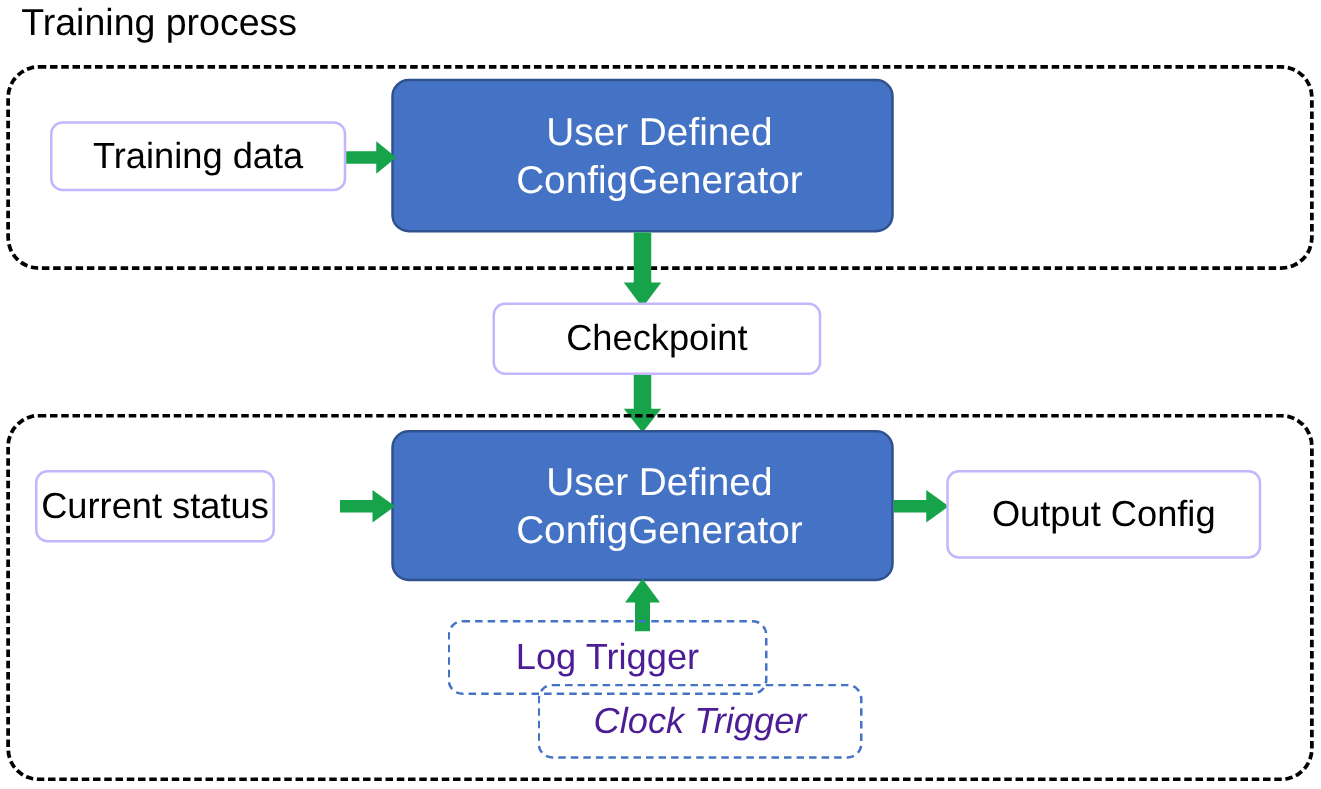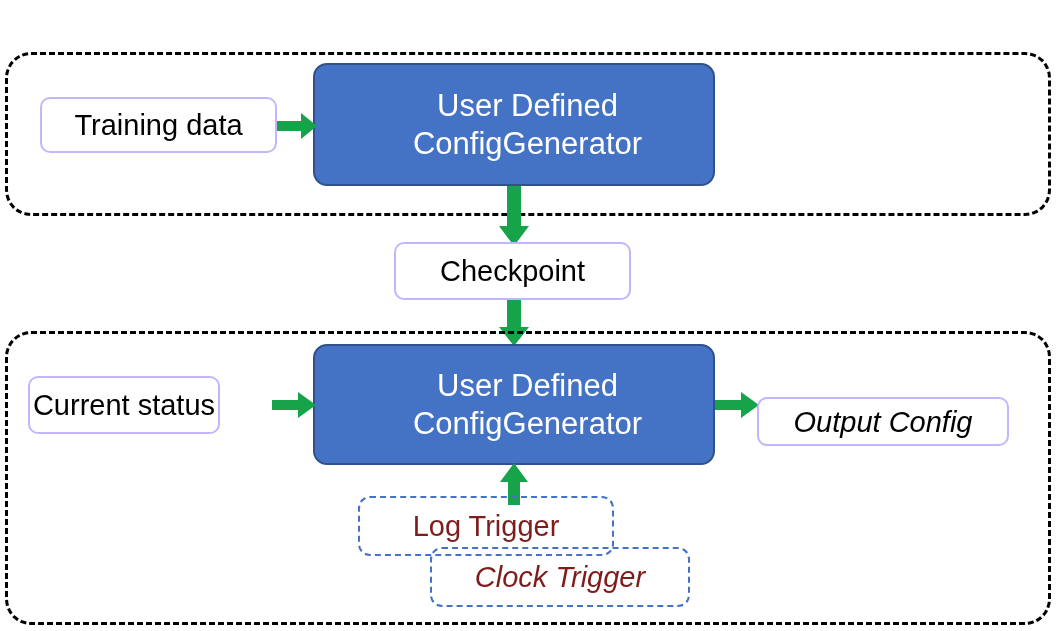--- a/index.html
+++ b/index.html
@@ -77,58 +77,59 @@
   
   .trigger-box {
     position: absolute;
     box-sizing: border-box;
     background: transparent;
     border: 2px dashed #4472C4;
     border-radius: 12px;
     display: flex;
     align-items: center;
     justify-content: center;
-    color: #7f1d1d;
+    color: #4c1d95;
     font-size: 29px;
     line-height: 32px;
     white-space: nowrap;
     font-family: "Liberation Sans", sans-serif;
   }
 
   
   .arrow-svg {
     position: absolute;
     overflow: visible;
     pointer-events: none;
   }
 </style>
 </head>
 <body>
 
 <div id="canvas">
 
+  <div class="group-label" style="left:17px; top:2px;">Training process</div>
 
   <div class="process-container" style="left:5px; top:52px; width:1046px; height:164px;"></div>
 
   <div class="plain-box" style="left:40px; top:97px; width:237px; height:56px;">Training data</div>
 
   <div class="filled-box" style="left:313px; top:63px; width:402px; height:123px;">
     <span class="line">User Defined</span>
     <span class="line">ConfigGenerator</span>
   </div>
 
   <svg class="arrow-svg" style="left:277px; top:110px; width:42px; height:32px;" viewBox="0 0 42 32">
     <path d="M0 11 H24 V3 L40 16 L24 29 V21 H0 Z" fill="#16A34A"></path>
   </svg>
 
   <svg class="arrow-svg" style="left:496px; top:186px; width:36px; height:62px;" viewBox="0 0 36 62">
     <path d="M11 0 H25 V40 H33 L18 60 L3 40 H11 Z" fill="#16A34A"></path>
   </svg>
 
-  <div class="plain-box" style="left:394px; top:242px; width:237px; height:58px;">Checkpoint</div>
+  <div class="plain-box" style="left:394px; top:242px; width:263px; height:58px;">Checkpoint</div>
 
   <svg class="arrow-svg" style="left:496px; top:300px; width:36px; height:48px;" viewBox="0 0 36 48">
     <path d="M11 0 H25 V27 H33 L18 46 L3 27 H11 Z" fill="#16A34A"></path>
   </svg>
 
 
   <div class="process-container" style="left:5px; top:331px; width:1046px; height:294px;"></div>
 
   <div class="plain-box" style="left:28px; top:376px; width:192px; height:58px;">Current status</div>
 
@@ -138,21 +139,21 @@
   </div>
 
   <svg class="arrow-svg" style="left:272px; top:389px; width:46px; height:32px;" viewBox="0 0 46 32">
     <path d="M0 11 H26 V3 L44 16 L26 29 V21 H0 Z" fill="#16A34A"></path>
   </svg>
 
   <svg class="arrow-svg" style="left:715px; top:389px; width:46px; height:32px;" viewBox="0 0 46 32">
     <path d="M0 11 H26 V3 L44 16 L26 29 V21 H0 Z" fill="#16A34A"></path>
   </svg>
 
-  <div class="plain-box" style="left:757px; top:397px; width:252px; height:49px;font-style:italic;">Output Config</div>
+  <div class="plain-box" style="left:757px; top:376px; width:252px; height:71px;">Output Config</div>
 
   <svg class="arrow-svg" style="left:498px; top:463px; width:32px; height:42px;" viewBox="0 0 32 42">
     <path d="M16 0 L30 19 H22 V42 H10 V19 H2 Z" fill="#16A34A"></path>
   </svg>
 
   <div class="trigger-box" style="left:358px; top:496px; width:256px; height:60px;">Log Trigger</div>
 
   <div class="trigger-box" style="left:430px; top:547px; width:260px; height:60px;font-style:italic;">Clock Trigger</div>
 
 </div>

